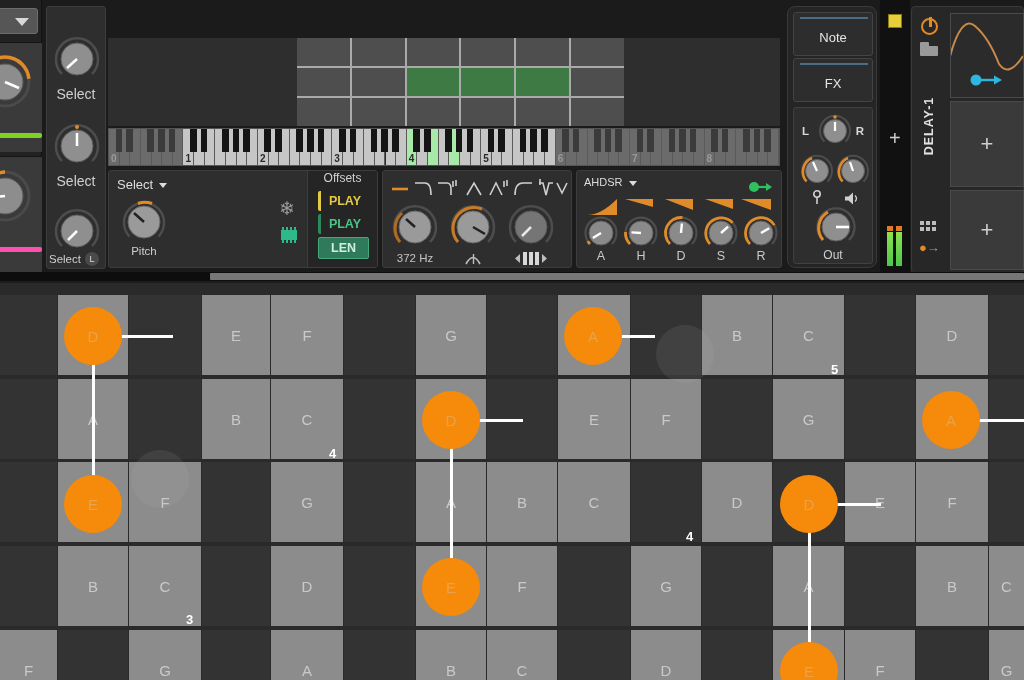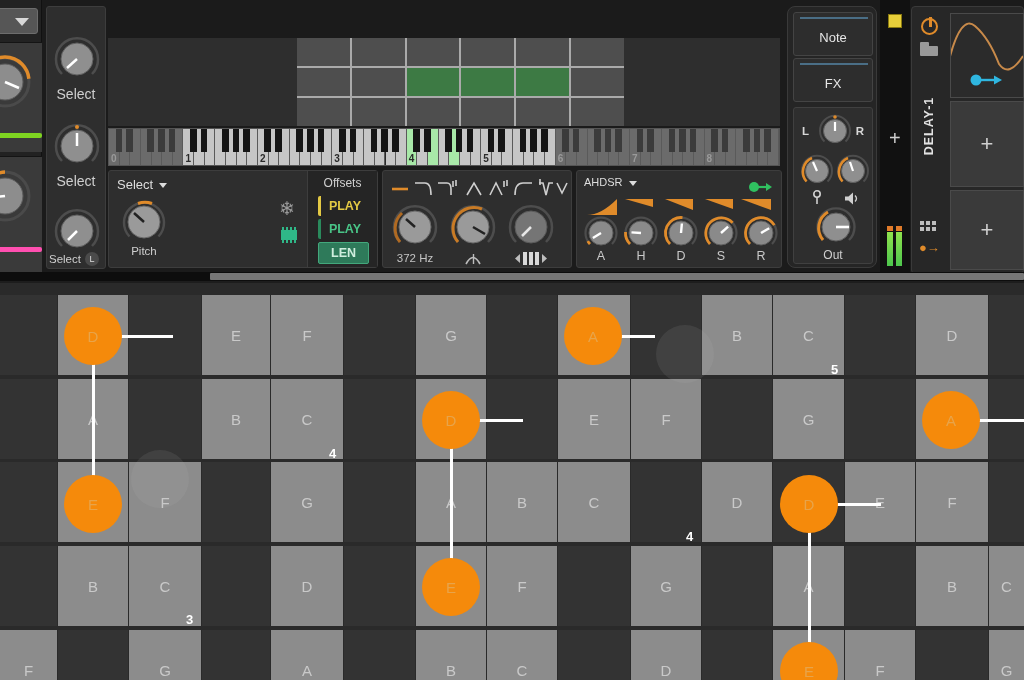--- a/index.html
+++ b/index.html
@@ -408,21 +408,21 @@
             <rect x="4" y="13" width="2" height="3"></rect>
               <rect x="8" y="13" width="2" height="3"></rect>
             <rect x="12" y="13" width="2" height="3"></rect>
               <rect x="16" y="13" width="2" height="3"></rect>
           </g>
         </svg>
       </div>
 
       <div style="position:absolute;left:198px;top:0;width:70px;height:96px;background:#252525;
                   border-left:1px solid #3d3d3d">
-        <div class="offs-title" style="margin-top:5px">Offsets</div>
+        <div class="offs-title" style="">Offsets</div>
         <div class="offbtn play" style="margin:6px 8px 0 10px">PLAY</div>
         <div class="offbtn loop" style="margin:3px 8px 0 10px">PLAY</div>
         <div class="offbtn len" style="margin:3px 8px 0 10px">LEN</div>
       </div>
     </div>
 
     <div class="panel ctl-row" style="left:382px; width:190px;">
       <svg width="182" height="26" viewBox="0 0 182 26" style="position:absolute;left:4px;top:4px">
         <line x1="5" y1="14" x2="21" y2="14" class="fcurve on"></line>
         <path d="M 28 8 L 38 8 Q 44 8 44 20" class="fcurve"></path>

